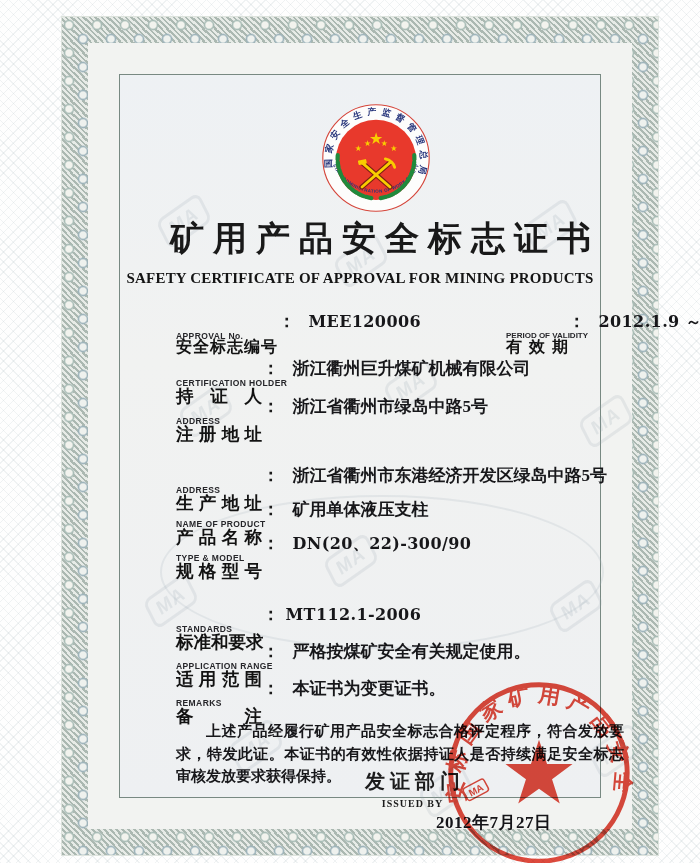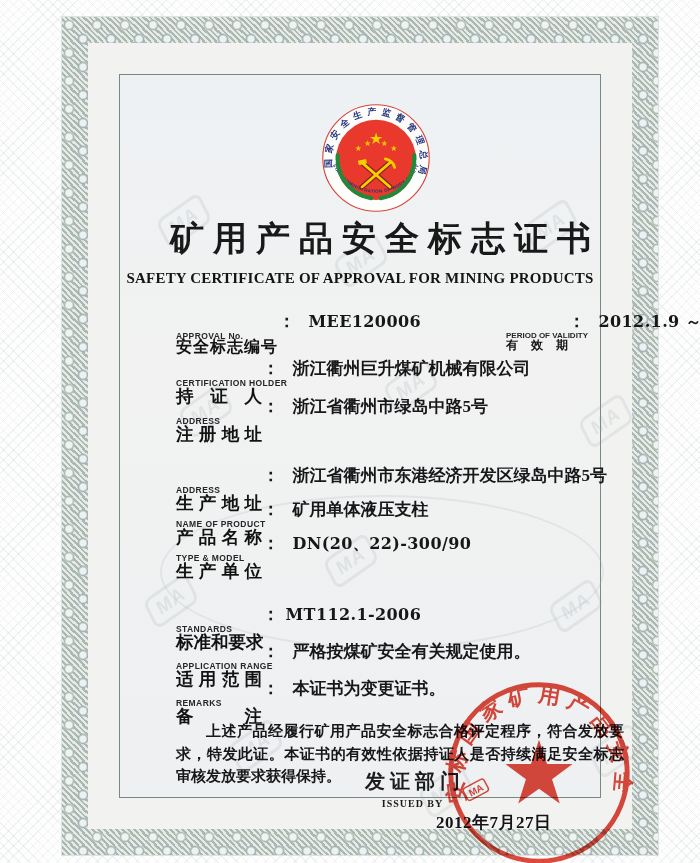--- a/index.html
+++ b/index.html
@@ -140,21 +140,21 @@
       <div class="title">矿用产品安全标志证书</div>
       <div class="subtitle">SAFETY CERTIFICATE OF APPROVAL FOR MINING PRODUCTS</div>
 
       <div class="aprow">
         <div class="apgroup">
           <span class="lz wauto" style="font-size:16px">安全标志编号</span><span class="colon">：</span>
           <span class="val mono">MEE120006</span>
           <span class="le">APPROVAL No.</span>
         </div>
         <div class="vagroup">
-          <span class="lz w62" style="font-size:12px">有效期</span><span class="colon">：</span>
+          <span class="lz w62" style="font-size:16px">有效期</span><span class="colon">：</span>
           <span class="val mono">2012.1.9 ～ 2017.1.9</span>
           <span class="le" style="letter-spacing:0;font-size:8px">PERIOD OF VALIDITY</span>
         </div>
       </div>
 
       <div class="row" style="top:281px">
         <span class="lz">持证人</span><span class="colon">：</span>
         <span class="val">浙江衢州巨升煤矿机械有限公司</span>
         <span class="le">CERTIFICATION HOLDER</span>
       </div>
@@ -167,21 +167,21 @@
         <span class="lz">生产地址</span><span class="colon">：</span>
         <span class="val">浙江省衢州市东港经济开发区绿岛中路5号</span>
         <span class="le">ADDRESS</span>
       </div>
       <div class="row" style="top:422px">
         <span class="lz">产品名称</span><span class="colon">：</span>
         <span class="val">矿用单体液压支柱</span>
         <span class="le">NAME OF PRODUCT</span>
       </div>
       <div class="row" style="top:456px">
-        <span class="lz">生产单位</span><span class="colon">：</span>
+        <span class="lz">规格型号</span><span class="colon">：</span>
         <span class="val mono">DN(20、22)-300/90</span>
         <span class="le">TYPE &amp; MODEL</span>
       </div>
       <div class="row" style="top:527px">
         <span class="lz">标准和要求</span><span class="colon">：</span>
         <span class="val mono" style="margin-left:2px">MT112.1-2006</span>
         <span class="le">STANDARDS</span>
       </div>
       <div class="row" style="top:564px">
         <span class="lz">适用范围</span><span class="colon">：</span>

